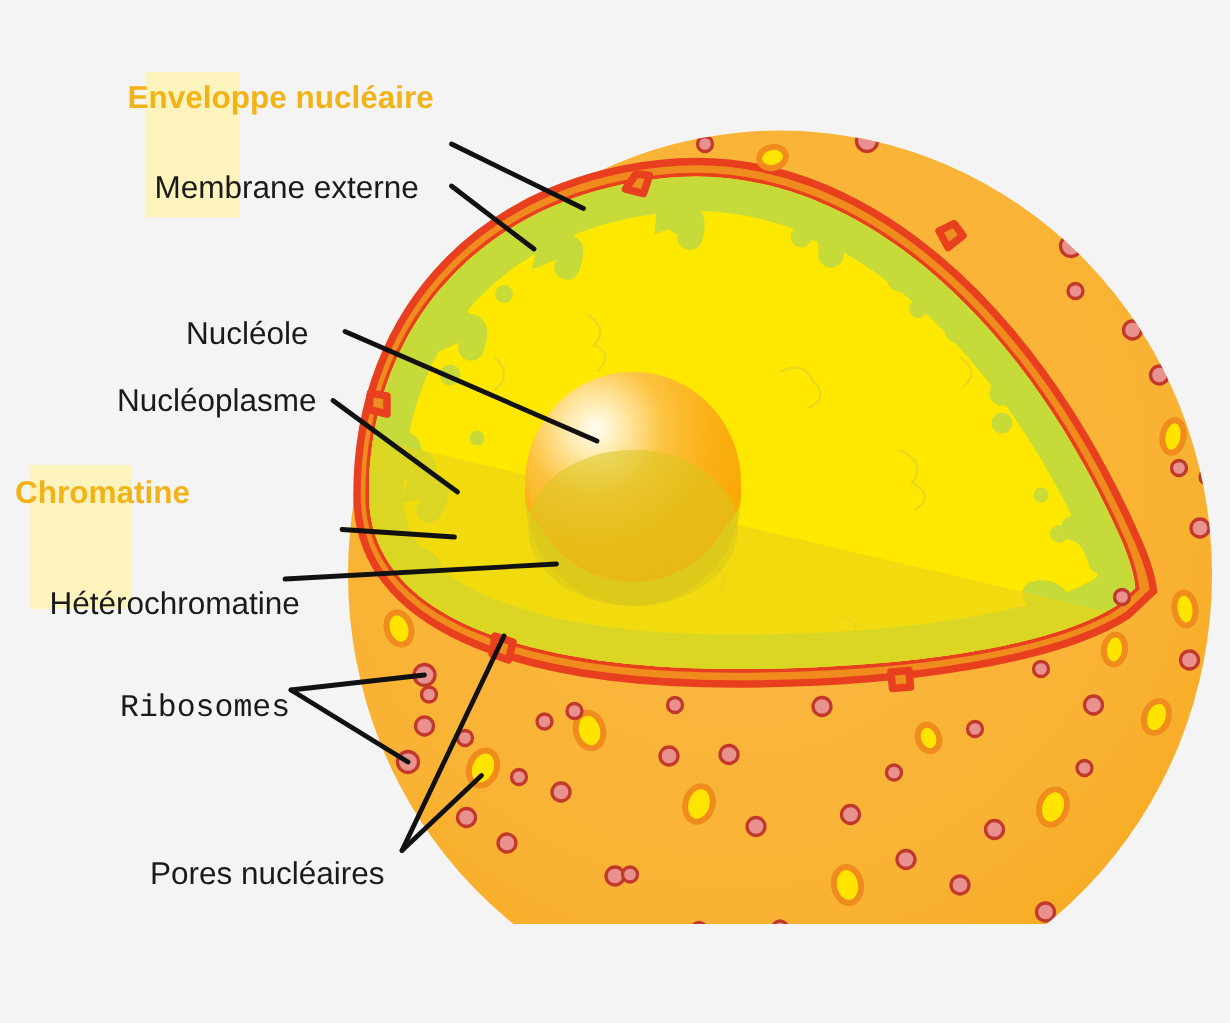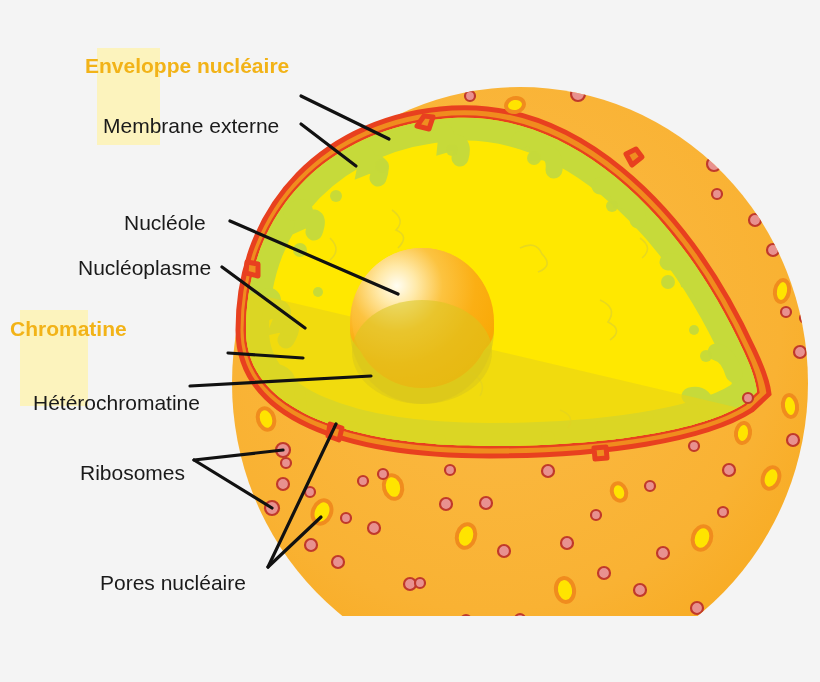--- a/index.html
+++ b/index.html
@@ -267,16 +267,16 @@
 
   <div class="hl" style="left:97px;  top:48px;  width:63px; height:97px;"></div>
   <div class="hl" style="left:20px;  top:310px; width:68px; height:96px;"></div>
 
   <div class="lbl group" style="left:85px;  top:55px;">Enveloppe nucléaire</div>
   <div class="lbl" style="left:103px; top:115px;">Membrane externe</div>
   <div class="lbl" style="left:124px; top:212px;">Nucléole</div>
   <div class="lbl" style="left:78px;  top:257px;">Nucléoplasme</div>
   <div class="lbl group" style="left:10px;  top:318px;text-align:center;">Chromatine</div>
   <div class="lbl" style="left:33px;  top:344px;margin-top:48px;">Hétérochromatine</div>
-  <div class="lbl" style="left:80px;  top:462px;">Ribosomes</div>
-  <div class="lbl" style="left:100px; top:572px;">Pores nucléaire</div>
+  <div class="lbl" style="left:80px;  top:462px;font-family:Liberation Mono, monospace;">Ribosomes</div>
+  <div class="lbl" style="left:100px; top:572px;">Pores nucléaires</div>
 
 </div>
 
 </body></html>

